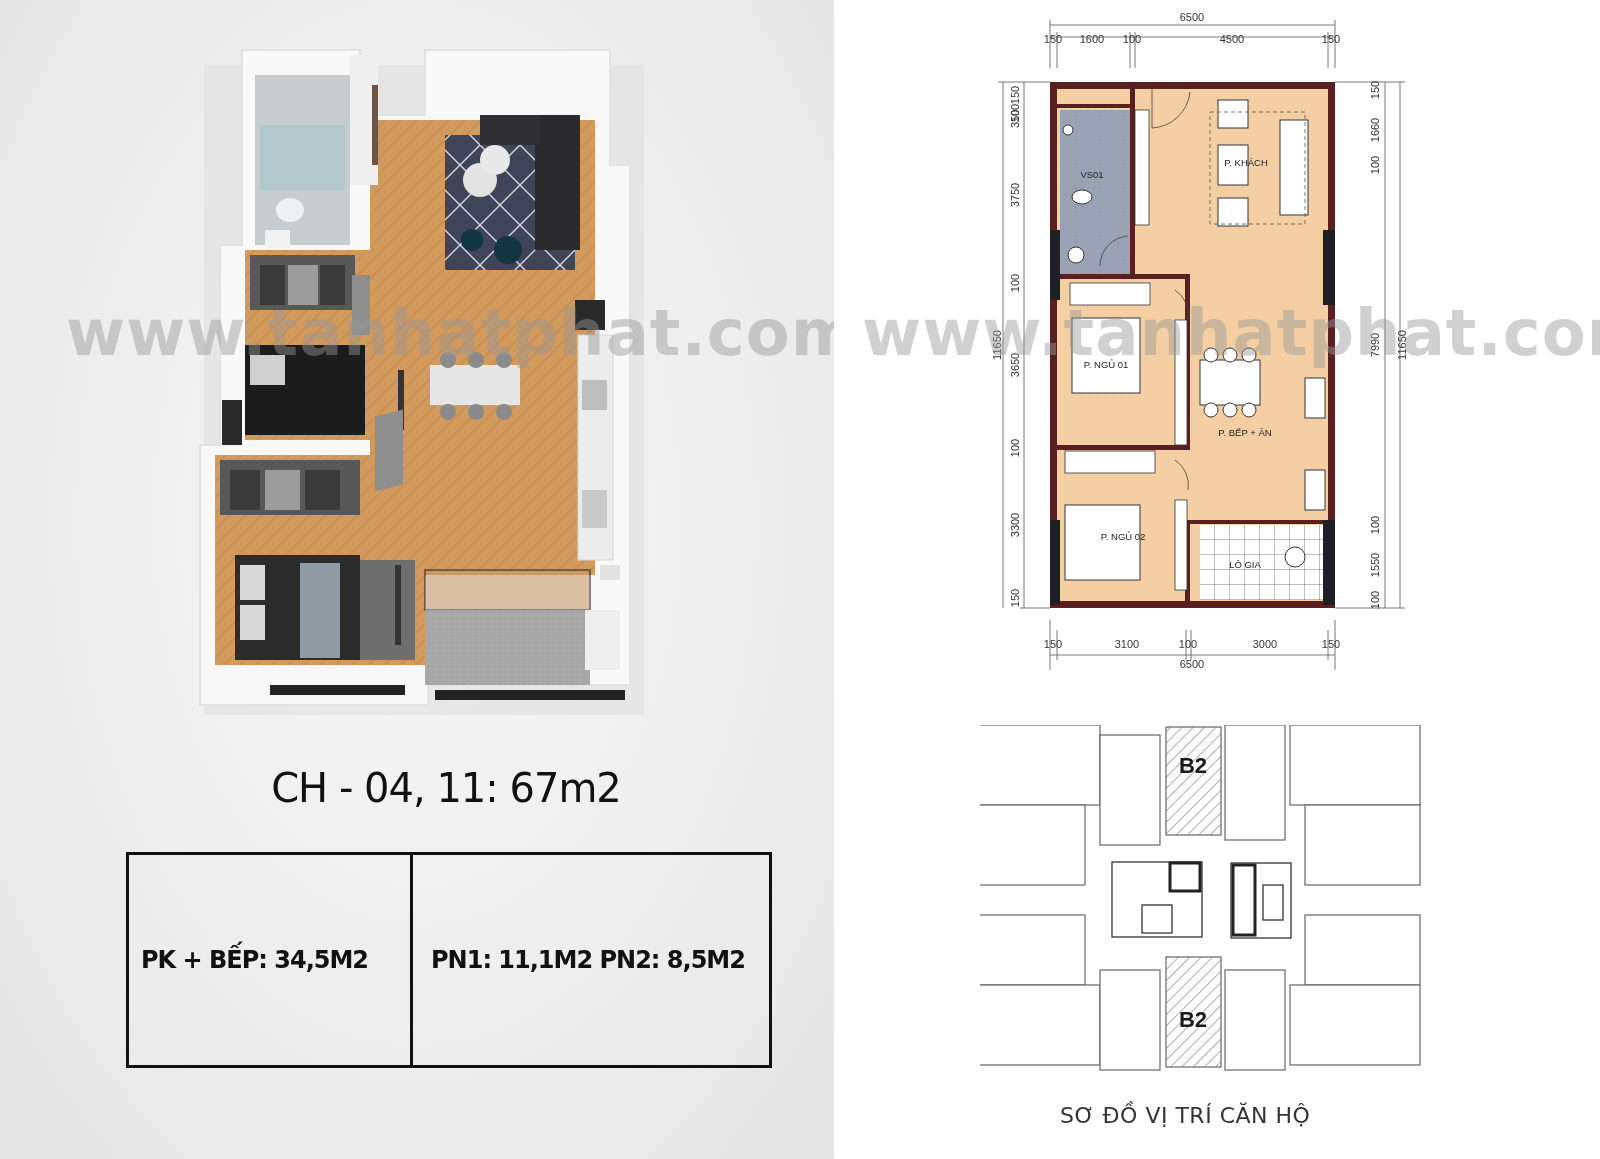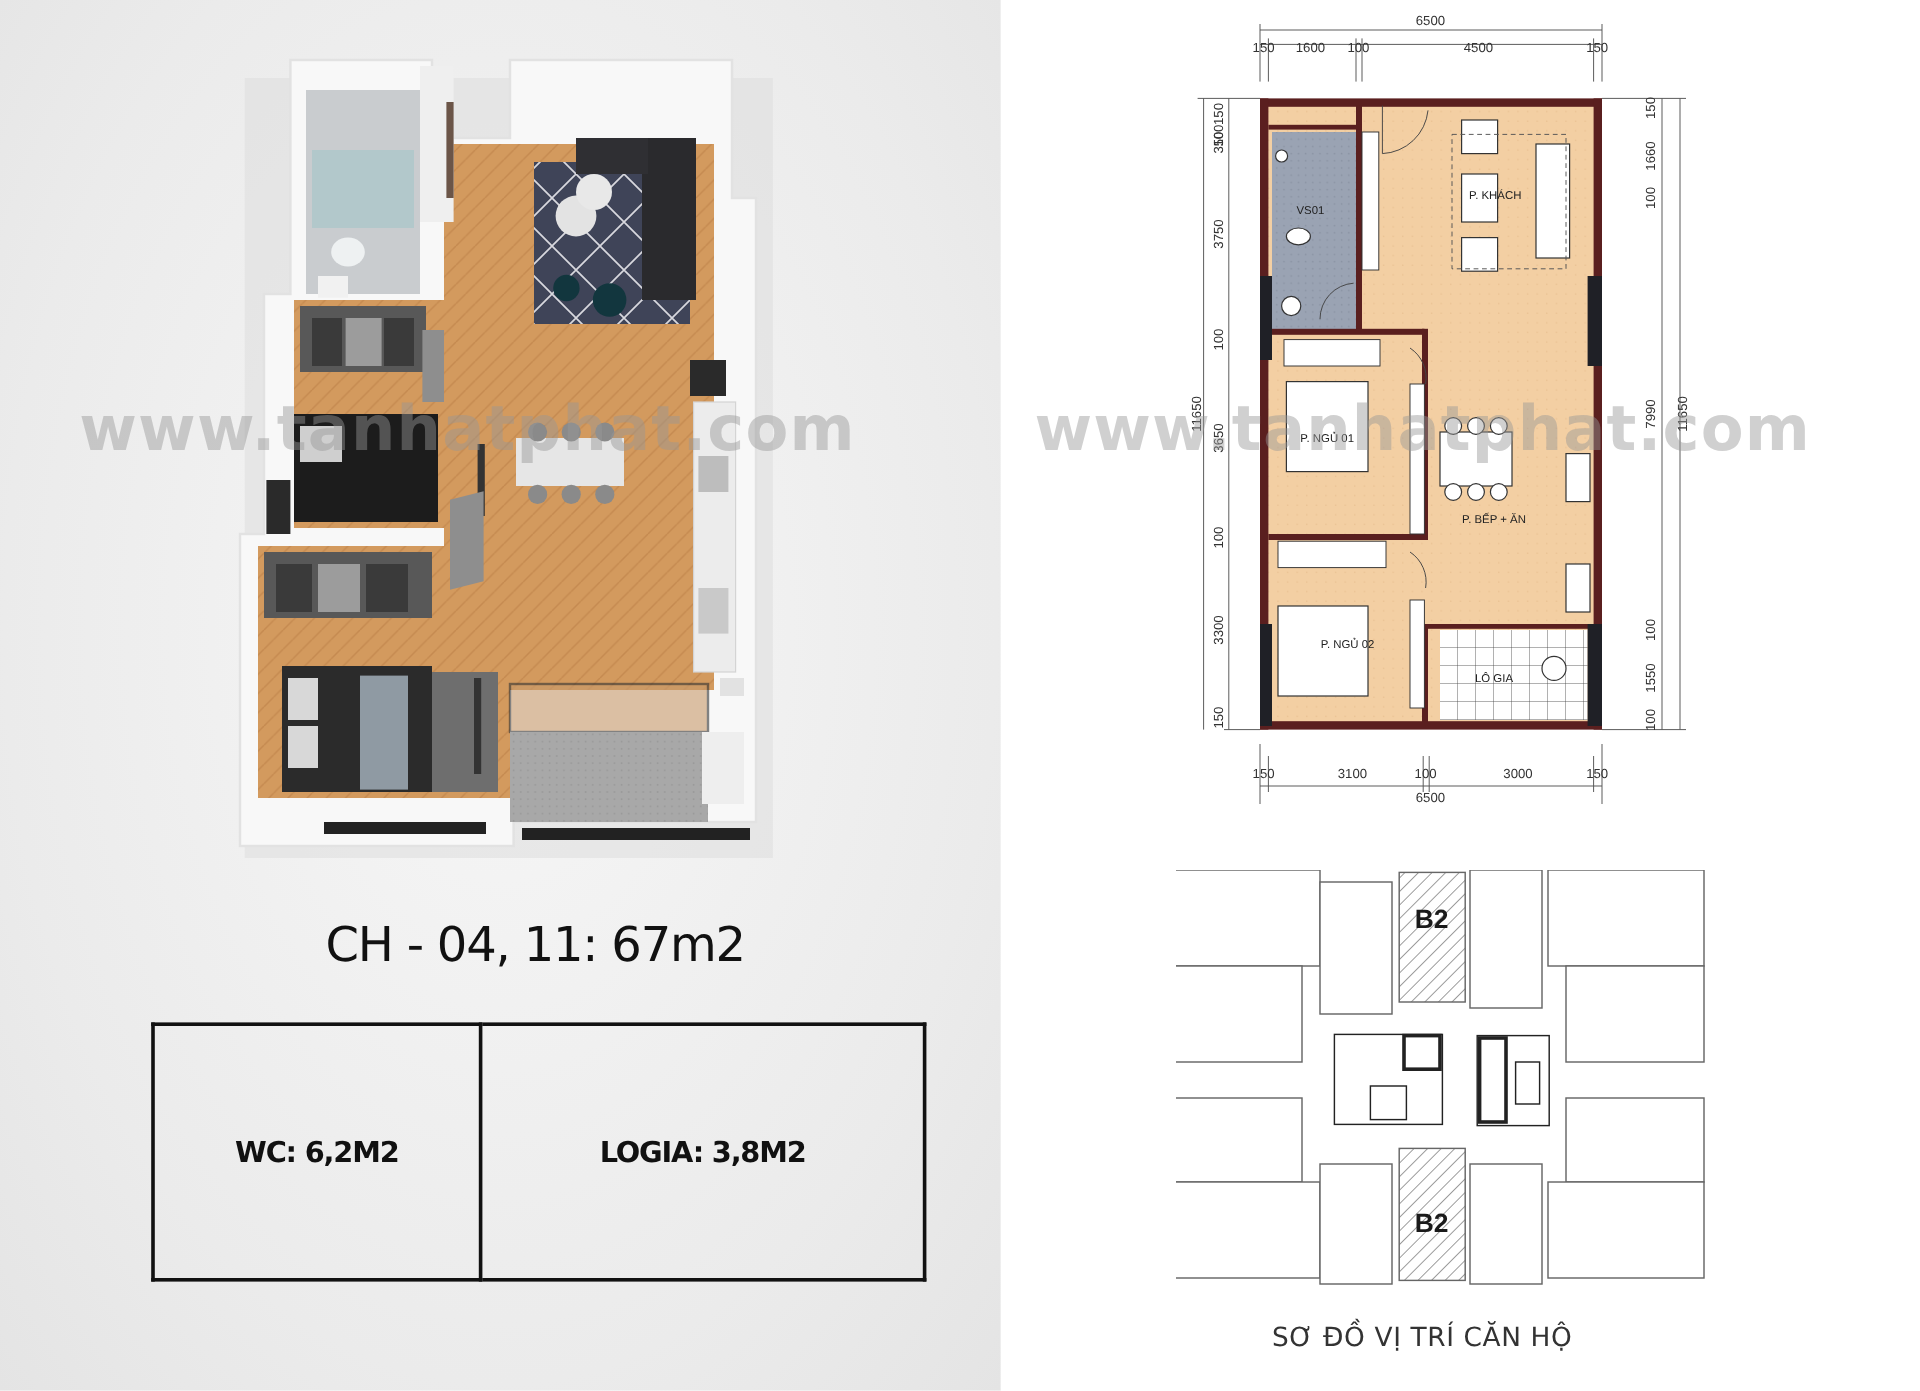--- a/index.html
+++ b/index.html
@@ -6,21 +6,21 @@
   body { width:1600px; height:1159px; position:relative; overflow:hidden; background:#ffffff; font-family:"Liberation Sans", sans-serif; }
   .left-panel { position:absolute; left:0; top:0; width:834px; height:1159px; background:radial-gradient(ellipse at 50% 45%, #f7f7f7 0%, #ebebeb 70%, #e4e4e4 100%); }
   .right-panel { position:absolute; left:834px; top:0; width:766px; height:1159px; background:#ffffff; }
   .render-3d { position:absolute; left:180px; top:45px; width:480px; height:680px; }
   .title-main { position:absolute; left:0; width:892px; top:765px; text-align:center; font-family:"DejaVu Sans", sans-serif; font-weight:normal; font-size:40px; color:#111; letter-spacing:-1px; }
   .area-table { position:absolute; left:126px; top:852px; width:646px; height:216px; border:3px solid #111; box-sizing:border-box; border-collapse:collapse; }
   .area-table td { border:3px solid #111; font-family:"DejaVu Sans", sans-serif; font-weight:bold; font-size:24px; color:#111; letter-spacing:-1px; height:104px; vertical-align:middle; }
   .area-table td.c1 { width:268px; }
   .area-table td.l { padding-left:12px; }
   .area-table td.cen { text-align:center; }
-  .watermark { position:absolute; top:296px; font-family:"DejaVu Sans", sans-serif; font-weight:bold; font-size:52px; color:rgba(150,150,150,0.45); letter-spacing:1px; pointer-events:none;margin-top:32px; }
+  .watermark { position:absolute; top:296px; font-family:"DejaVu Sans", sans-serif; font-weight:bold; font-size:64px; color:rgba(150,150,150,0.45); letter-spacing:1px; pointer-events:none; }
   .plan { position:absolute; left:990px; top:0px; width:450px; height:690px; }
   .siteplan { position:absolute; left:980px; top:725px; width:480px; height:370px; }
   .site-caption { position:absolute; left:1060px; top:1103px; width:290px; font-family:"DejaVu Sans", sans-serif; font-size:22px; color:#333; letter-spacing:0.5px; }
   svg text { font-family:"Liberation Sans", sans-serif; }
 </style>
 </head>
 <body>
 
 <div class="left-panel">
 
@@ -106,23 +106,23 @@
     <rect x="405" y="565" width="35" height="60" fill="#eeeeee"></rect>
     <rect x="255" y="645" width="190" height="10" fill="#222"></rect>
   </svg>
 
   <div class="watermark" style="left:66px;">www.tanhatphat.com</div>
 
   <div class="title-main">CH - 04, 11: 67m2</div>
 
   <table class="area-table">
     <tbody>
-    <tr>
-      <td class="c1 cen">WC: 6,2M2</td>
-      <td class="cen">LOGIA: 3,8M2</td>
+        <tr>
+      <td class="c1 l">PK + BẾP: 34,5M2</td>
+      <td class="l" style="padding-left:18px;">PN1: 11,1M2  PN2: 8,5M2</td>
     </tr>
   </tbody>
     </table>
 </div>
 
 <div class="right-panel"></div>
 
 <svg class="plan" viewBox="0 0 450 690" xmlns="http://www.w3.org/2000/svg">
   <defs>
     <pattern id="grain" width="8" height="8" patternUnits="userSpaceOnUse">

